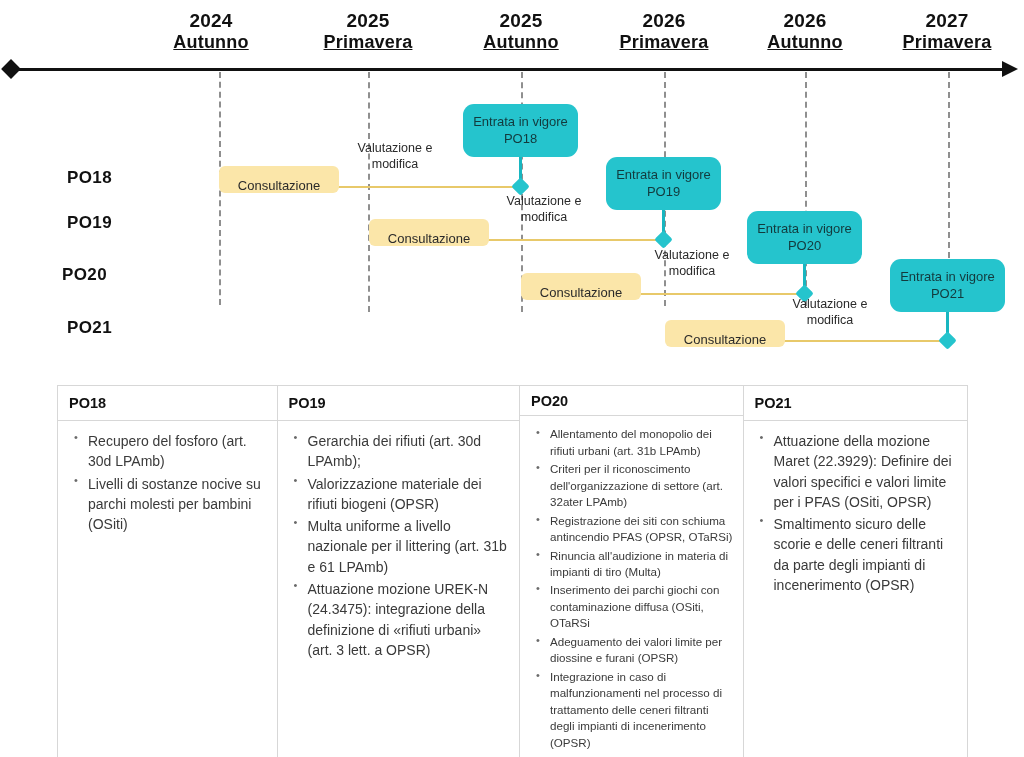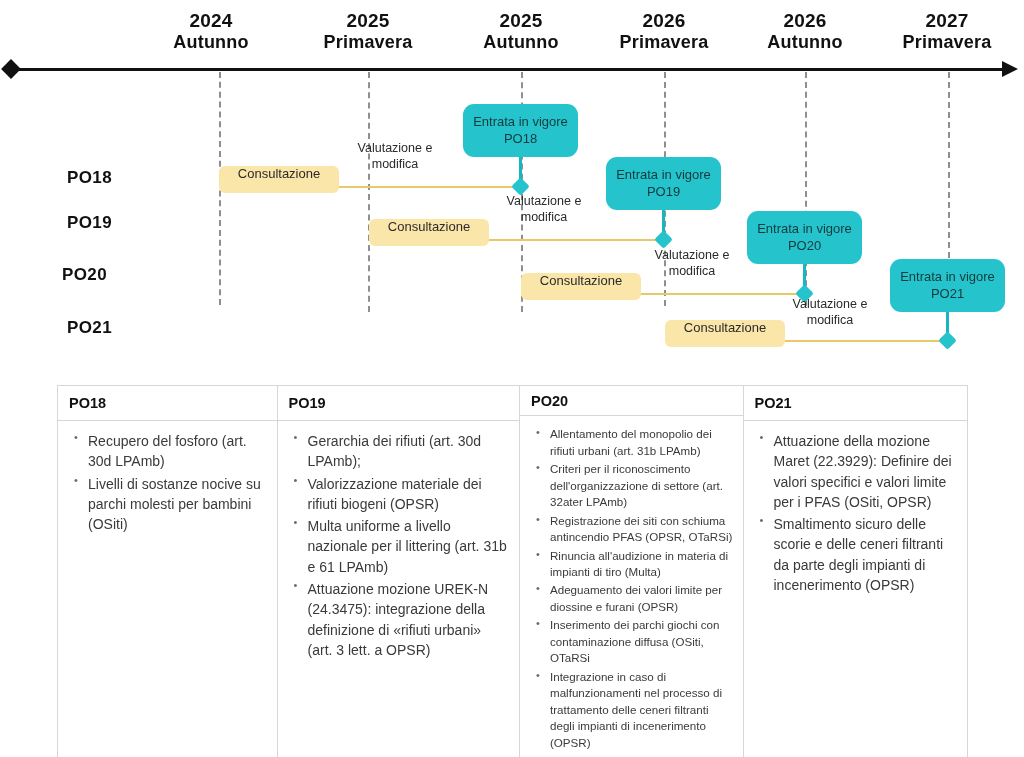--- a/index.html
+++ b/index.html
@@ -27,21 +27,21 @@
   .tick-label {
     position: absolute;
     width: 160px;
     text-align: center;
     font-weight: 700;
     line-height: 1.18;
     color: #111111;
     letter-spacing: 0.2px;
   }
   .tick-label .yr { display: block; font-size: 19px; }
-  .tick-label .se { display: block; font-size: 18px; }
+  .tick-label .se { display: block; font-size: 18px; text-decoration: underline; }
 
   .axis-line {
     position: absolute;
     left: 16px;
     top: 68px;
     width: 992px;
     height: 3px;
     background: #111111;
   }
   .axis-start {
@@ -78,21 +78,21 @@
     letter-spacing: 0.4px;
   }
 
   
   .pill-cons {
     position: absolute;
     height: 27px;
     background: #fbe6a9;
     border-radius: 6px;
     display: flex;
-    align-items: flex-start;
+    align-items: flex-end;
     justify-content: center;
     font-size: 13px;
     color: #2a2a2a;
   }
   
   .conn-line {
     position: absolute;
     height: 2px;
     background: #e8c96a;
   }
@@ -325,22 +325,22 @@
   </div>
 
   <div class="col col-w3">
     <div class="col-head">PO20</div>
     <div class="col-body">
       <ul class="bullets txt-sm">
         <li>Allentamento del monopolio dei rifiuti urbani (art. 31b LPAmb)</li>
         <li>Criteri per il riconoscimento dell'organizzazione di settore (art. 32ater LPAmb)</li>
         <li>Registrazione dei siti con schiuma antincendio PFAS (OPSR, OTaRSi)</li>
         <li>Rinuncia all'audizione in materia di impianti di tiro (Multa)</li>
+        <li>Inserimento dei parchi giochi con contaminazione diffusa (OSiti, OTaRSi</li>
         <li>Adeguamento dei valori limite per diossine e furani (OPSR)</li>
-        <li>Inserimento dei parchi giochi con contaminazione diffusa (OSiti, OTaRSi</li>
         <li>Integrazione in caso di malfunzionamenti nel processo di trattamento delle ceneri filtranti degli impianti di incenerimento (OPSR)</li>
       </ul>
     </div>
   </div>
 
   <div class="col col-w4">
     <div class="col-head">PO21</div>
     <div class="col-body">
       <ul class="bullets txt-lg">
         <li>Attuazione della mozione Maret (22.3929): Definire dei valori specifici e valori limite per i PFAS (OSiti, OPSR)</li>

